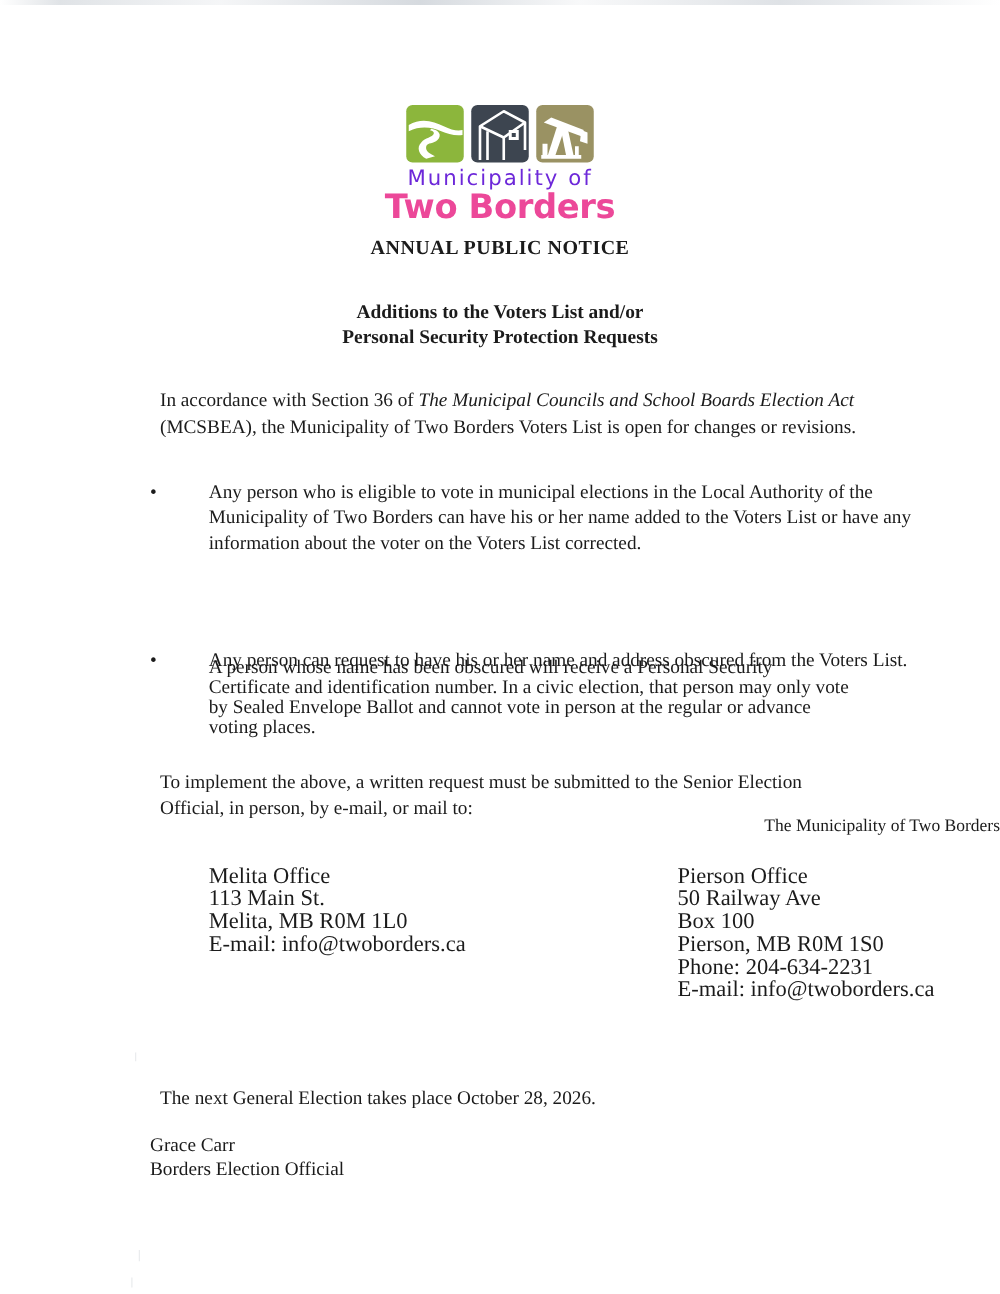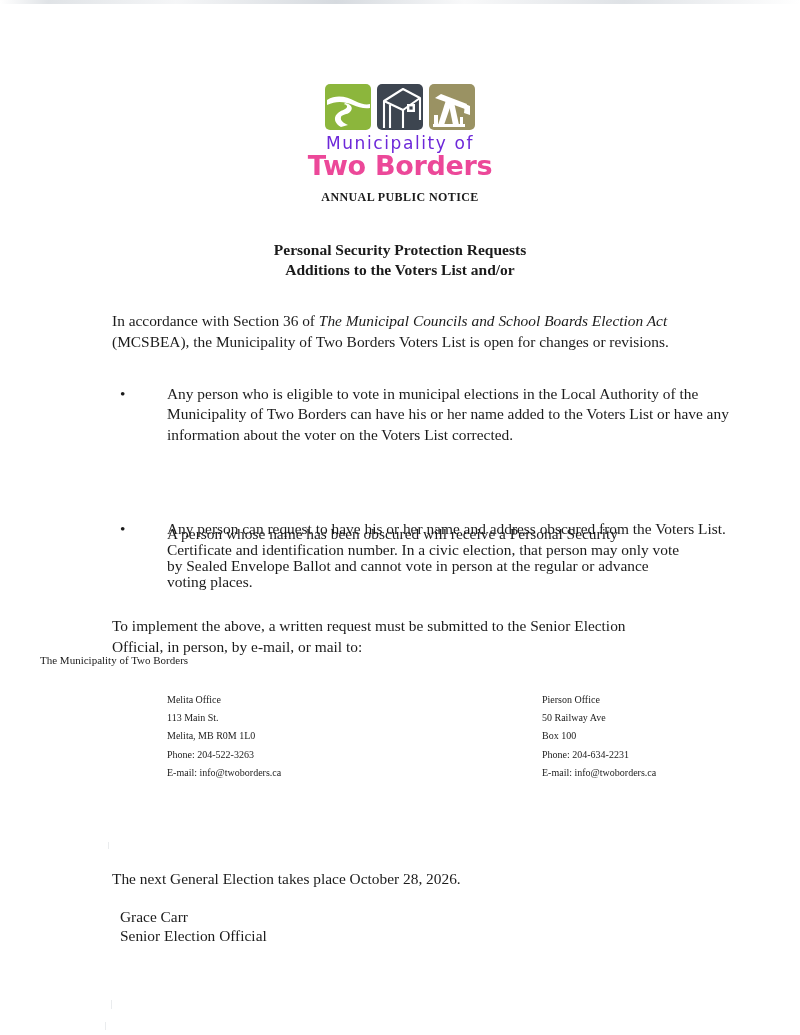--- a/index.html
+++ b/index.html
@@ -84,38 +84,38 @@
     margin-top: 0;
   }
 
   
   .notice-title {
     position: absolute;
     left: 0; right: 0;
     top: 190px;
     text-align: center;
     font-weight: bold;
-    font-size: 12px;
+    font-size: 16px;
     letter-spacing: 0.4px;
   }
   .subtitle {
     position: absolute;
     left: 0; right: 0;
     top: 240px;
     text-align: center;
     font-weight: bold;
     font-size: 15.5px;
     line-height: 20px;
   }
   .subtitle span { display: block; }
 
   
   .body-text {
     position: absolute;
-    left: 112px;
+    left: 128px;
     width: 566px;
     font-size: 15.4px;
     line-height: 20.3px;
   }
   .para-intro { top: 296px; }
   .para-intro em { font-style: italic; }
 
   .bullets {
     position: absolute;
     left: 120px;
@@ -145,35 +145,35 @@
     line-height: 16px;
     top: 511px;
   }
 
   .para-implement { top: 601px; }
 
   .center-line {
     position: absolute;
     left: 0; right: 0;
     top: 654px;
-    text-align: left;
-    font-size: 11px;
+    text-align: right;
+    font-size: 14px;
     padding-left: 40px;
   }
 
   
   .offices {
     position: absolute;
     left: 167px;
     top: 691px;
     width: 560px;
     display: flex;
   }
   .office-col {
-    font-size: 10px;
+    font-size: 18px;
     line-height: 18.2px;
   }
   .office-col.left  { width: 375px; }
   .office-col.right { width: 185px; }
   .office-col div { white-space: nowrap; }
 
   .para-election {
     top: 854px;
   }
 
@@ -235,22 +235,22 @@
     </div>
     <div class="wordmark">
       <span class="wordmark-top">Municipality of</span>
       <span class="wordmark-bottom">Two Borders</span>
     </div>
   </div>
 
   <div class="notice-title">ANNUAL PUBLIC NOTICE</div>
 
   <div class="subtitle">
+    <span>Additions to the Voters List and/or</span>
     <span>Personal Security Protection Requests</span>
-    <span>Additions to the Voters List and/or</span>
   </div>
 
   <p class="body-text para-intro"><span>In accordance with Section 36 of </span><em>The Municipal Councils and School Boards Election Act</em><span> (MCSBEA), the Municipality of Two Borders Voters List is open for changes or revisions.</span></p>
 
   <div class="bullets bullet-row" id="bullet-1">
     <span class="bullet-dot">•</span>
     <span>Any person who is eligible to vote in municipal elections in the Local Authority of the Municipality of Two Borders can have his or her name added to the Voters List or have any information about the voter on the Voters List corrected.</span>
   </div>
 
   <div class="bullets bullet-row" id="bullet-2">
@@ -263,34 +263,34 @@
   <p class="body-text para-implement">To implement the above, a written request must be submitted to the Senior Election Official, in person, by e-mail, or mail to:</p>
 
   <div class="center-line">The Municipality of Two Borders</div>
 
   <div class="offices">
 
     <div class="office-col left">
       <div>Melita Office</div>
       <div>113 Main St.</div>
       <div>Melita, MB R0M 1L0</div>
-      <div>Phone: 204-522-3263</div>
       <div>E-mail: info@twoborders.ca</div>
     </div>
 
     <div class="office-col right">
       <div>Pierson Office</div>
       <div>50 Railway Ave</div>
       <div>Box 100</div>
+      <div>Pierson, MB R0M 1S0</div>
       <div>Phone: 204-634-2231</div>
       <div>E-mail: info@twoborders.ca</div>
     </div>
 
   </div>
 
   <p class="body-text para-election">The next General Election takes place October 28, 2026.</p>
 
   <div class="signoff">
     <div>Grace Carr</div>
-    <div>Senior Election Official</div>
+    <div>Borders Election Official</div>
   </div>
 
 </div>
 
 </body></html>

